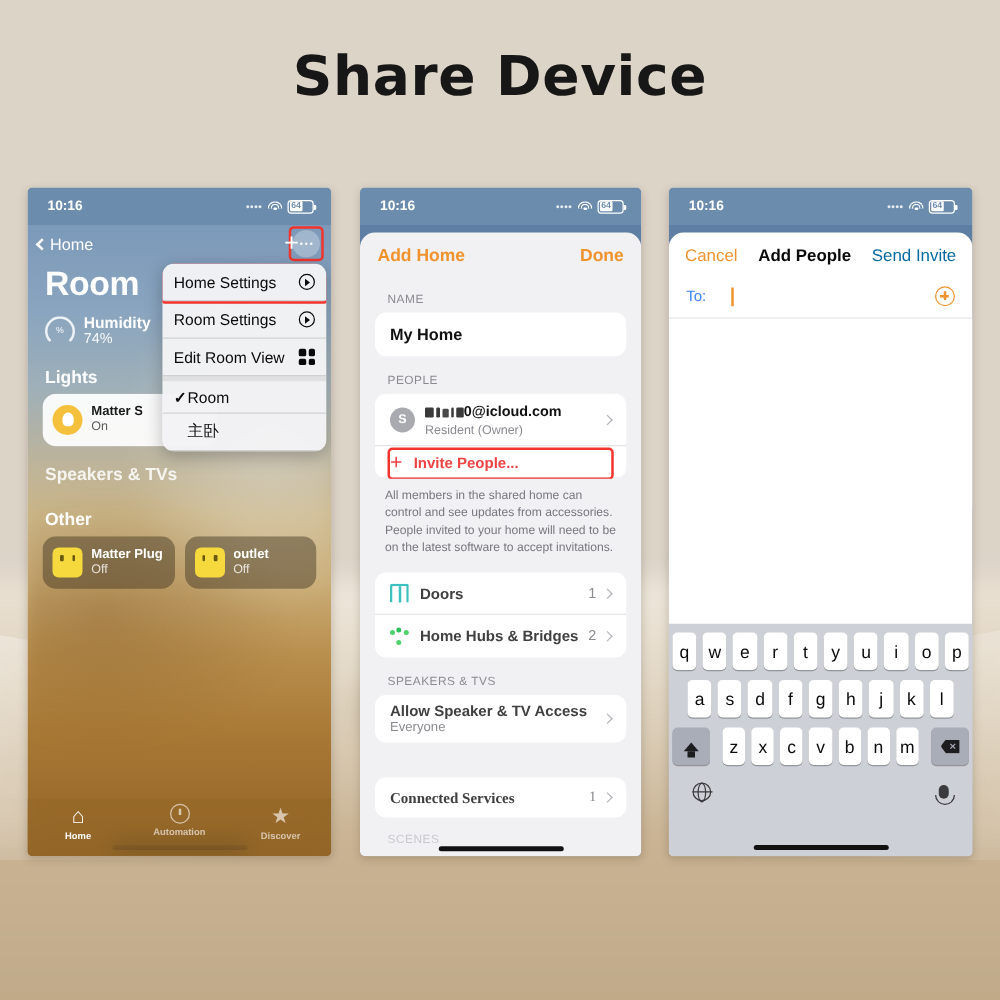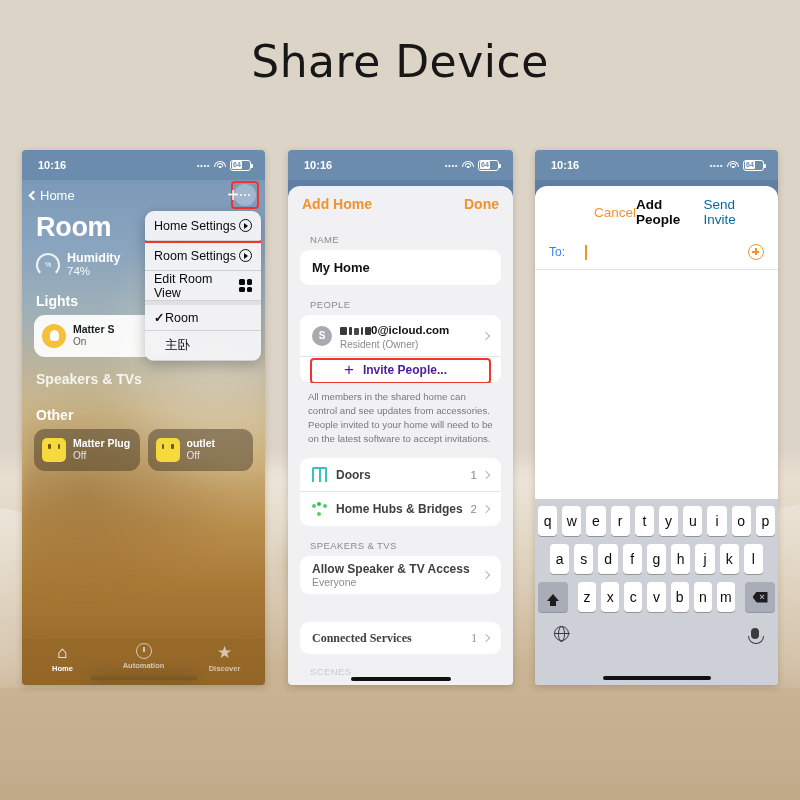--- a/index.html
+++ b/index.html
@@ -41,21 +41,21 @@
   #bg .blob {
     position: absolute; left: 36%; top: 67%; width: 120px; height: 62px;
     border-radius: 40% 40% 30% 30%;
     background: #c6b79e; filter: blur(11px); opacity: .85;
   }
 
   
   #title {
     position: absolute; top: 36px; left: 0; width: 100%;
     text-align: center;
-    font-size: 44px; font-weight: 400; letter-spacing: .5px;
+    font-size: 44px; font-weight: 700; letter-spacing: .5px;
     color: #171717;
     font-family: "DejaVu Sans", sans-serif;
   }
 
   
   .phone {
     position: absolute;
     overflow: hidden;
     border-radius: 4px;
     box-shadow: 0 2px 7px rgba(60,45,25,.22);
@@ -156,21 +156,21 @@
         background:#6a5a10; border-radius:1px; top:6px; }
   .ic.plug::before { left: 6px; } .ic.plug::after { right: 6px; }
   .tile .tx { min-width: 0; }
   .tile .n { font-size: 10.5px; font-weight: 700; white-space: nowrap; overflow: hidden; line-height: 1.2;}
   .tile .s { font-size: 10px; line-height: 1.25; }
   .tile.light .n { color: #1b1b1b; } .tile.light .s { color: #5d5d5d; }
   .tile.dark  .n { color: #fff; }    .tile.dark  .s { color: rgba(255,255,255,.8); }
 
   
   #phone1 .menu {
-    position: absolute; z-index: 6; right: 4px; top: 31px; width: 116px;
+    position: absolute; z-index: 6; right: 4px; top: 31px; width: 131px;
     background: rgba(243,243,245,.97); border-radius: 9px; overflow: hidden;
     box-shadow: 0 4px 14px rgba(0,0,0,.25);
   }
   #phone1 .menu .row {
     height: 30px; display:flex; align-items:center; justify-content:space-between;
     padding: 0 9px; font-size: 12.5px; color:#0a0a0a;
     border-bottom: .5px solid rgba(0,0,0,.13);
   }
   #phone1 .menu .row:last-child { border-bottom: none; }
   #phone1 .menu .row.gap { border-top: 4px solid rgba(0,0,0,.07); }
@@ -227,21 +227,21 @@
             flex:0 0 20px; margin-right: 8px; }
   .redact { display:inline-flex; align-items:center; gap:2px; vertical-align:-1px; }
   .redact b { display:block; background:#3a3a3a; border-radius:1px; height:8px; }
   .redact b.a{width:7px;} .redact b.b{width:3px;} .redact b.c{width:5px;height:7px;background:#4a4a4a;}
   .redact b.d{width:2px;} .redact b.e{width:6px;}
   .personmail { font-size: 11.5px; font-weight:700; color:#111; line-height:1.25; }
   .personrole { font-size: 10px; color:#8a8a90; line-height:1.3; }
   .chev-r { width:6px; height:6px; border-right:1.6px solid #b5b5bb; border-top:1.6px solid #b5b5bb;
             transform: rotate(45deg); display:inline-block; flex:0 0 auto; }
   .rowcount { font-size: 11.5px; color:#8a8a90; margin-right: 6px; }
-  .invite { color:#4c1d95; font-size:12px; font-weight:600;padding-left:32px; }
+  .invite { color:#ef4444; font-size:12px; font-weight:600; }
   .invite .p { font-size:17px; font-weight:400; margin-right: 9px; line-height:0; position:relative; top:1px;}
   #phone2 .hl-invite { position:absolute; left:12px; right:12px; height: 22px; }
   .footnote { font-size: 9.7px; line-height: 1.45; color:#77777e; padding: 7px 18px 0 20px; }
   .ic-door { width:15px;height:15px;margin-right:9px;border:2px solid #3dc0c0;border-radius:2px 2px 0 0;
              border-bottom:none; position:relative; }
   .ic-door::after{content:"";position:absolute;left:5px;top:0;width:2px;height:13px;background:#3dc0c0;}
   .ic-hub { width:15px;height:15px;margin-right:9px;position:relative; }
   .ic-hub i{position:absolute;width:4px;height:4px;border-radius:50%;background:#4fd16b;}
   .ic-hub i:nth-child(1){left:0;top:2px;} .ic-hub i:nth-child(2){right:0;top:2px;}
   .ic-hub i:nth-child(3){left:5px;top:10px;} .ic-hub i:nth-child(4){left:5px;top:0px;background:#2ec05a;}
@@ -249,21 +249,21 @@
   .rowsub { font-size: 10.5px; color:#8a8a90; }
   #phone2 .scenes { font-size: 9.5px; color:#c9c9cf; letter-spacing:.4px; padding: 12px 0 0 22px; }
   #phone2 .homebar2 { position:absolute; bottom:4px; left:50%; transform:translateX(-50%);
              width: 100px; height: 4px; border-radius:3px; background:#111; }
 
   
   #phone3 .body { position:relative; height:505px; background:#5e7fa3; }
   #phone3 .sheet { position:absolute; left:0; right:0; top:6px; bottom:0;
                    background:#fff; border-radius: 12px 12px 0 0; overflow:hidden; }
   #phone3 .navbar { display:flex; align-items:center; justify-content:space-between;
-                    padding: 11px 13px 10px; margin-left: 46px; }
+                    padding: 11px 13px 10px; }
   #phone3 .navbar .cancel { color:#f0932f; font-size:13.5px; }
   #phone3 .navbar .ttl { font-size:13.5px; font-weight:700; color:#0a0a0a; }
   #phone3 .navbar .send { font-size:13.5px; color:#0369a1; }
   #phone3 .torow { display:flex; align-items:center; padding: 7px 14px 9px;
                    border-bottom:.5px solid #e3e3e8; }
   #phone3 .torow .to { font-size:12px; color:#3b82f6; margin-right: 20px; }
   #phone3 .caret { width: 1.6px; height: 15px; background:#f0932f; }
   #phone3 .torow .grow { flex: 1; }
   .plus-circle { width:16px; height:16px; border-radius:50%; border:1.6px solid #f0932f;
                  position:relative; }

